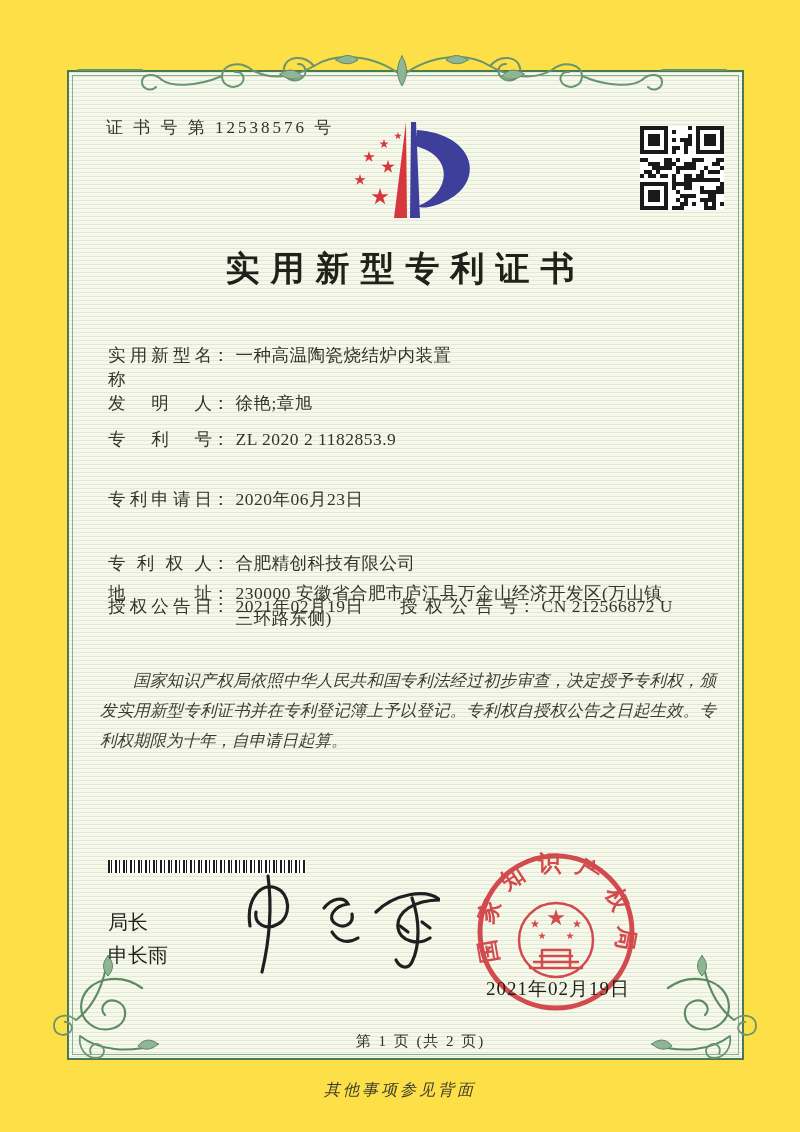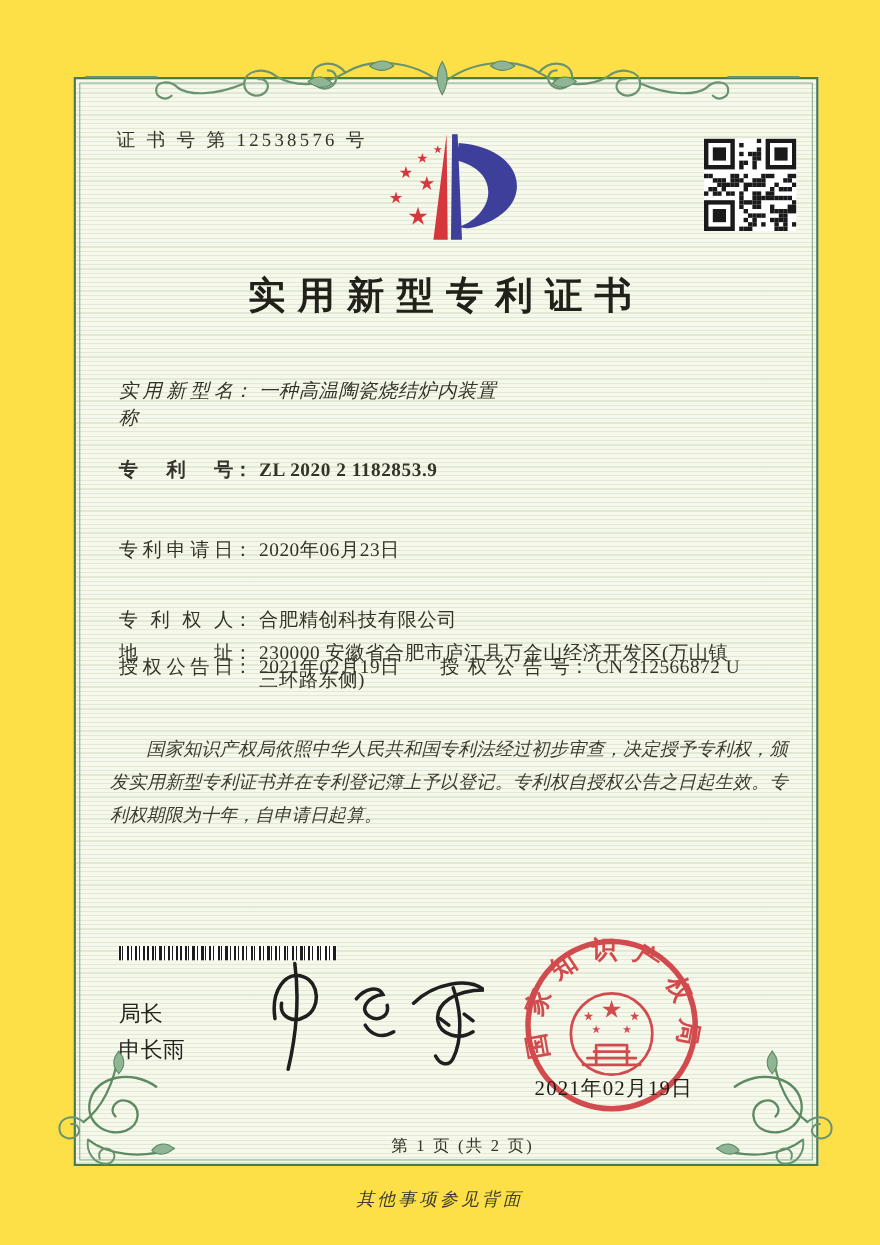--- a/index.html
+++ b/index.html
@@ -269,24 +269,27 @@
         <rect x="60" y="4" width="20" height="20" fill="#ffffff"></rect>
         <rect x="64" y="8" width="12" height="12" fill="#1a1a1a"></rect>
         <rect x="0" y="56" width="28" height="28" fill="#1a1a1a"></rect>
         <rect x="4" y="60" width="20" height="20" fill="#ffffff"></rect>
         <rect x="8" y="64" width="12" height="12" fill="#1a1a1a"></rect>
       </svg>
   </div>
 
   <div class="title">实用新型专利证书</div>
 
-  <div class="row" style="top:343px;font-style:italic;">
+  <div class="row" style="top:343px;">
     <span class="lbl">实用新型名称</span><span class="colon">：</span><span class="val">一种高温陶瓷烧结炉内装置</span>
   </div>
-  <div class="row" style="top:415px;font-weight:bold;">
+  <div class="row" style="top:391px;">
+    <span class="lbl">发明人</span><span class="colon">：</span><span class="val">徐艳;章旭</span>
+  </div>
+  <div class="row" style="top:427px;">
     <span class="lbl">专利号</span><span class="colon">：</span><span class="val">ZL 2020 2 1182853.9</span>
   </div>
   <div class="row" style="top:487px;">
     <span class="lbl">专利申请日</span><span class="colon">：</span><span class="val">2020年06月23日</span>
   </div>
   <div class="row" style="top:551px;">
     <span class="lbl">专利权人</span><span class="colon">：</span><span class="val">合肥精创科技有限公司</span>
   </div>
   <div class="row" style="top:581px;">
     <span class="lbl">地址</span><span class="colon">：</span><span class="val addr">230000 安徽省合肥市庐江县万金山经济开发区(万山镇三环路东侧)</span>

